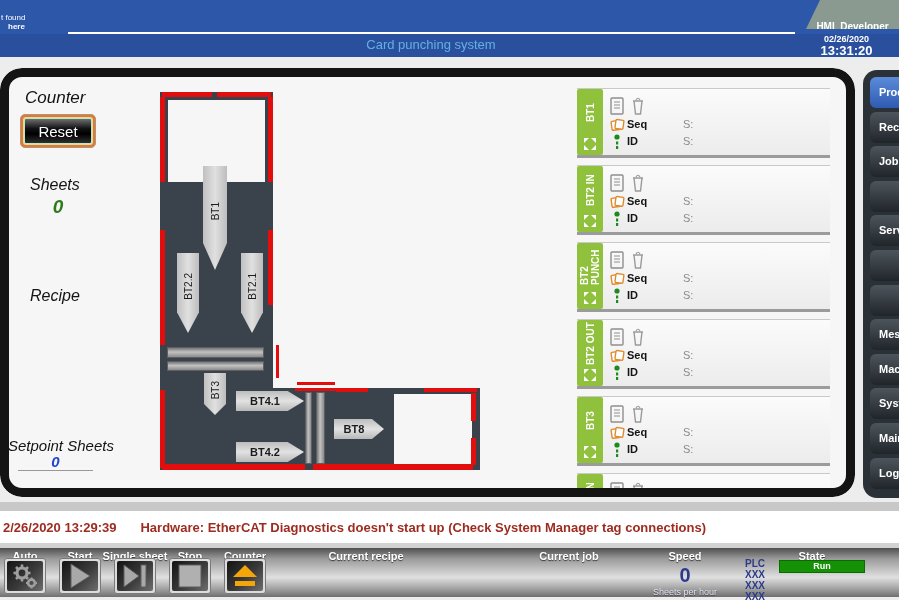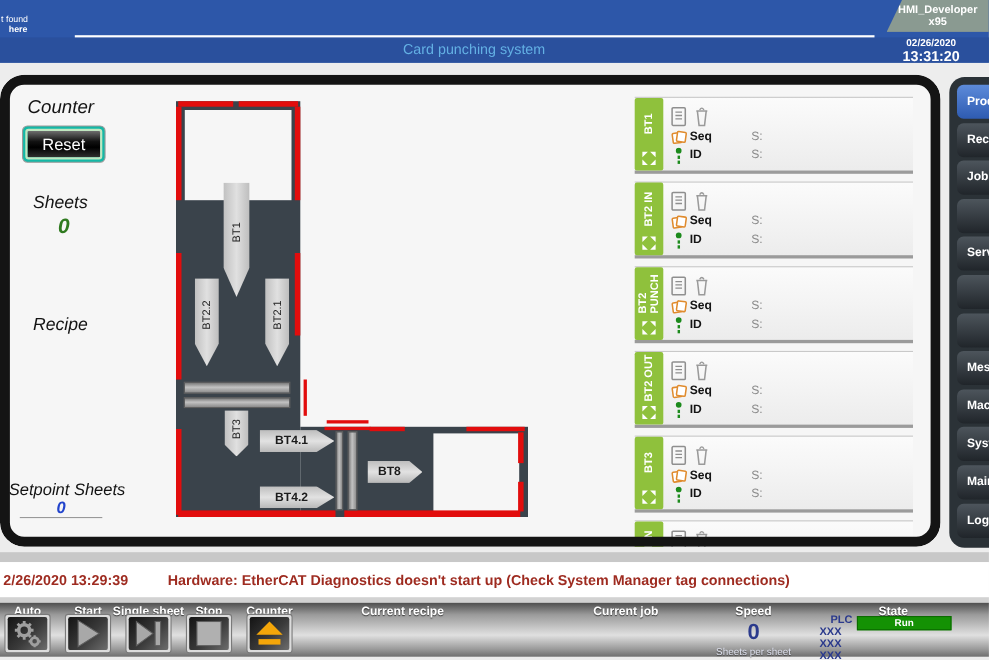--- a/index.html
+++ b/index.html
@@ -9,31 +9,31 @@
 
   
   .header{left:0;top:0;width:899px;height:57px;background:#2d57a9;}
   .header-bottom{left:0;top:34px;width:899px;height:23px;background:#2a509d;}
   .header-line{left:68px;top:32px;width:727px;height:2px;background:#fff;}
   .hdr-title{left:0;top:1px;width:862px;text-align:center;color:#fff;font-size:27px;font-weight:bold;letter-spacing:1px;}
   .hdr-sub{left:0;top:37px;width:862px;text-align:center;color:#63b0e4;font-size:13px;font-weight:normal;}
   .hdr-note{left:1px;top:13px;color:#fff;font-size:8px;line-height:9px;}
   .badge{left:806px;top:0;width:93px;height:29px;background:#8a9a91;
          clip-path:polygon(14px 0,100% 0,100% 100%,0 100%);
-         color:#fff;font-size:10px;font-weight:bold;text-align:center;padding-top:4px;box-sizing:border-box;line-height:11px;}
+         color:#fff;font-size:10px;font-weight:bold;text-align:center;padding-top:21px;box-sizing:border-box;line-height:11px;}
   .hdr-date{left:799px;top:34px;width:95px;text-align:center;color:#fff;font-size:9px;font-weight:bold;}
   .hdr-time{left:799px;top:43px;width:95px;text-align:center;color:#fff;font-size:13px;font-weight:bold;}
 
   
   .main-clip{left:0;top:68px;width:855px;height:429px;overflow:hidden;background:#f6f6f6;border-radius:22px;}
   .bezel{left:0;top:0;width:855px;height:429px;border:9px solid #141414;border-radius:22px;box-sizing:border-box;z-index:40;pointer-events:none;}
 
   
   .lbl-i{font-style:italic;color:#141414;}
-  .reset-wrap{left:20px;top:46px;width:76px;height:34px;background:#14b8a6;border:1px solid #9a9a9a;border-radius:5px;padding:2px;box-sizing:border-box;}
+  .reset-wrap{left:20px;top:46px;width:76px;height:34px;background:#f97316;border:1px solid #9a9a9a;border-radius:5px;padding:2px;box-sizing:border-box;}
   .reset-btn{width:100%;height:100%;border:2px solid #c0e6c0;border-radius:3px;box-sizing:border-box;
              background:linear-gradient(180deg,#6e6e6e,#121212 40%,#000 62%,#2f2f2f);
              color:#fff;font-size:15px;display:flex;align-items:center;justify-content:center;cursor:pointer;}
 
   
   .mdark{background:#3a434b;}
   .mwhite{background:#f6f6f6;}
   .red{background:#e20d0d;}
   .roller-h{background:linear-gradient(180deg,#787878,#c2c2c2 45%,#8b8b8b);border:1px solid #5f5f5f;box-sizing:border-box;}
   .roller-v{background:linear-gradient(90deg,#787878,#c2c2c2 45%,#8b8b8b);border:1px solid #5f5f5f;box-sizing:border-box;}
@@ -366,21 +366,21 @@
   <div class="abs menu-btn" style="top:284.6px;"></div>
   <div class="abs menu-btn" style="top:319.2px;">Mess</div>
   <div class="abs menu-btn" style="top:353.8px;">Mach</div>
   <div class="abs menu-btn" style="top:388.4px;">Syste</div>
   <div class="abs menu-btn" style="top:423px;">Main</div>
   <div class="abs menu-btn" style="top:457.6px;">Log</div>
 
   <div class="abs band1"></div>
   <div class="abs alarm">
     <span style="margin-left:3px;">2/26/2020 13:29:39</span>
-    <span style="margin-left:36px;">Hardware: EtherCAT Diagnostics doesn't start up (Check System Manager tag connections)</span>
+    <span style="margin-left:24px;">Hardware: EtherCAT Diagnostics doesn't start up (Check System Manager tag connections)</span>
   </div>
   <div class="abs band2"></div>
 
   <div class="abs toolbar">
 
     <div class="tb-label" style="left:-5px;width:60px;">Auto</div>
     <div class="tb-label" style="left:50px;width:60px;">Start</div>
     <div class="tb-label" style="left:95px;width:80px;">Single sheet</div>
     <div class="tb-label" style="left:160px;width:60px;">Stop</div>
     <div class="tb-label" style="left:215px;width:60px;">Counter</div>
@@ -439,22 +439,22 @@
             <polygon points="13,1 25,13 1,13" fill="#f4a609"></polygon>
             <rect x="3" y="17" width="20" height="5" fill="#f4a609"></rect>
           </svg>
         </div>
     </div>
 
     <div class="tb-label" style="left:306px;width:120px;">Current recipe</div>
     <div class="tb-label" style="left:509px;width:120px;">Current job</div>
     <div class="tb-label" style="left:645px;width:80px;">Speed</div>
     <div class="abs" style="left:645px;top:16px;width:80px;text-align:center;font-size:20px;font-weight:bold;color:#2b3a8c;">0</div>
-    <div class="abs" style="left:630px;top:39px;width:110px;text-align:center;font-size:9px;color:#dfe2ef;text-shadow:0 1px 1px rgba(0,0,0,.5);">Sheets per sheet</div>
-    <div class="plc-txt" style="top:10px;text-align:right;">PLC</div>
+    <div class="abs" style="left:630px;top:39px;width:110px;text-align:center;font-size:9px;color:#dfe2ef;text-shadow:0 1px 1px rgba(0,0,0,.5);">Sheets per hour</div>
+    <div class="plc-txt" style="top:10px;">PLC</div>
     <div class="plc-txt" style="top:21px;">XXX</div>
     <div class="plc-txt" style="top:32px;">XXX</div>
     <div class="plc-txt" style="top:43px;">XXX</div>
     <div class="tb-label" style="left:772px;width:80px;">State</div>
     <div class="state-bar">Run</div>
   </div>
 
 </div>
 
 </body></html>

